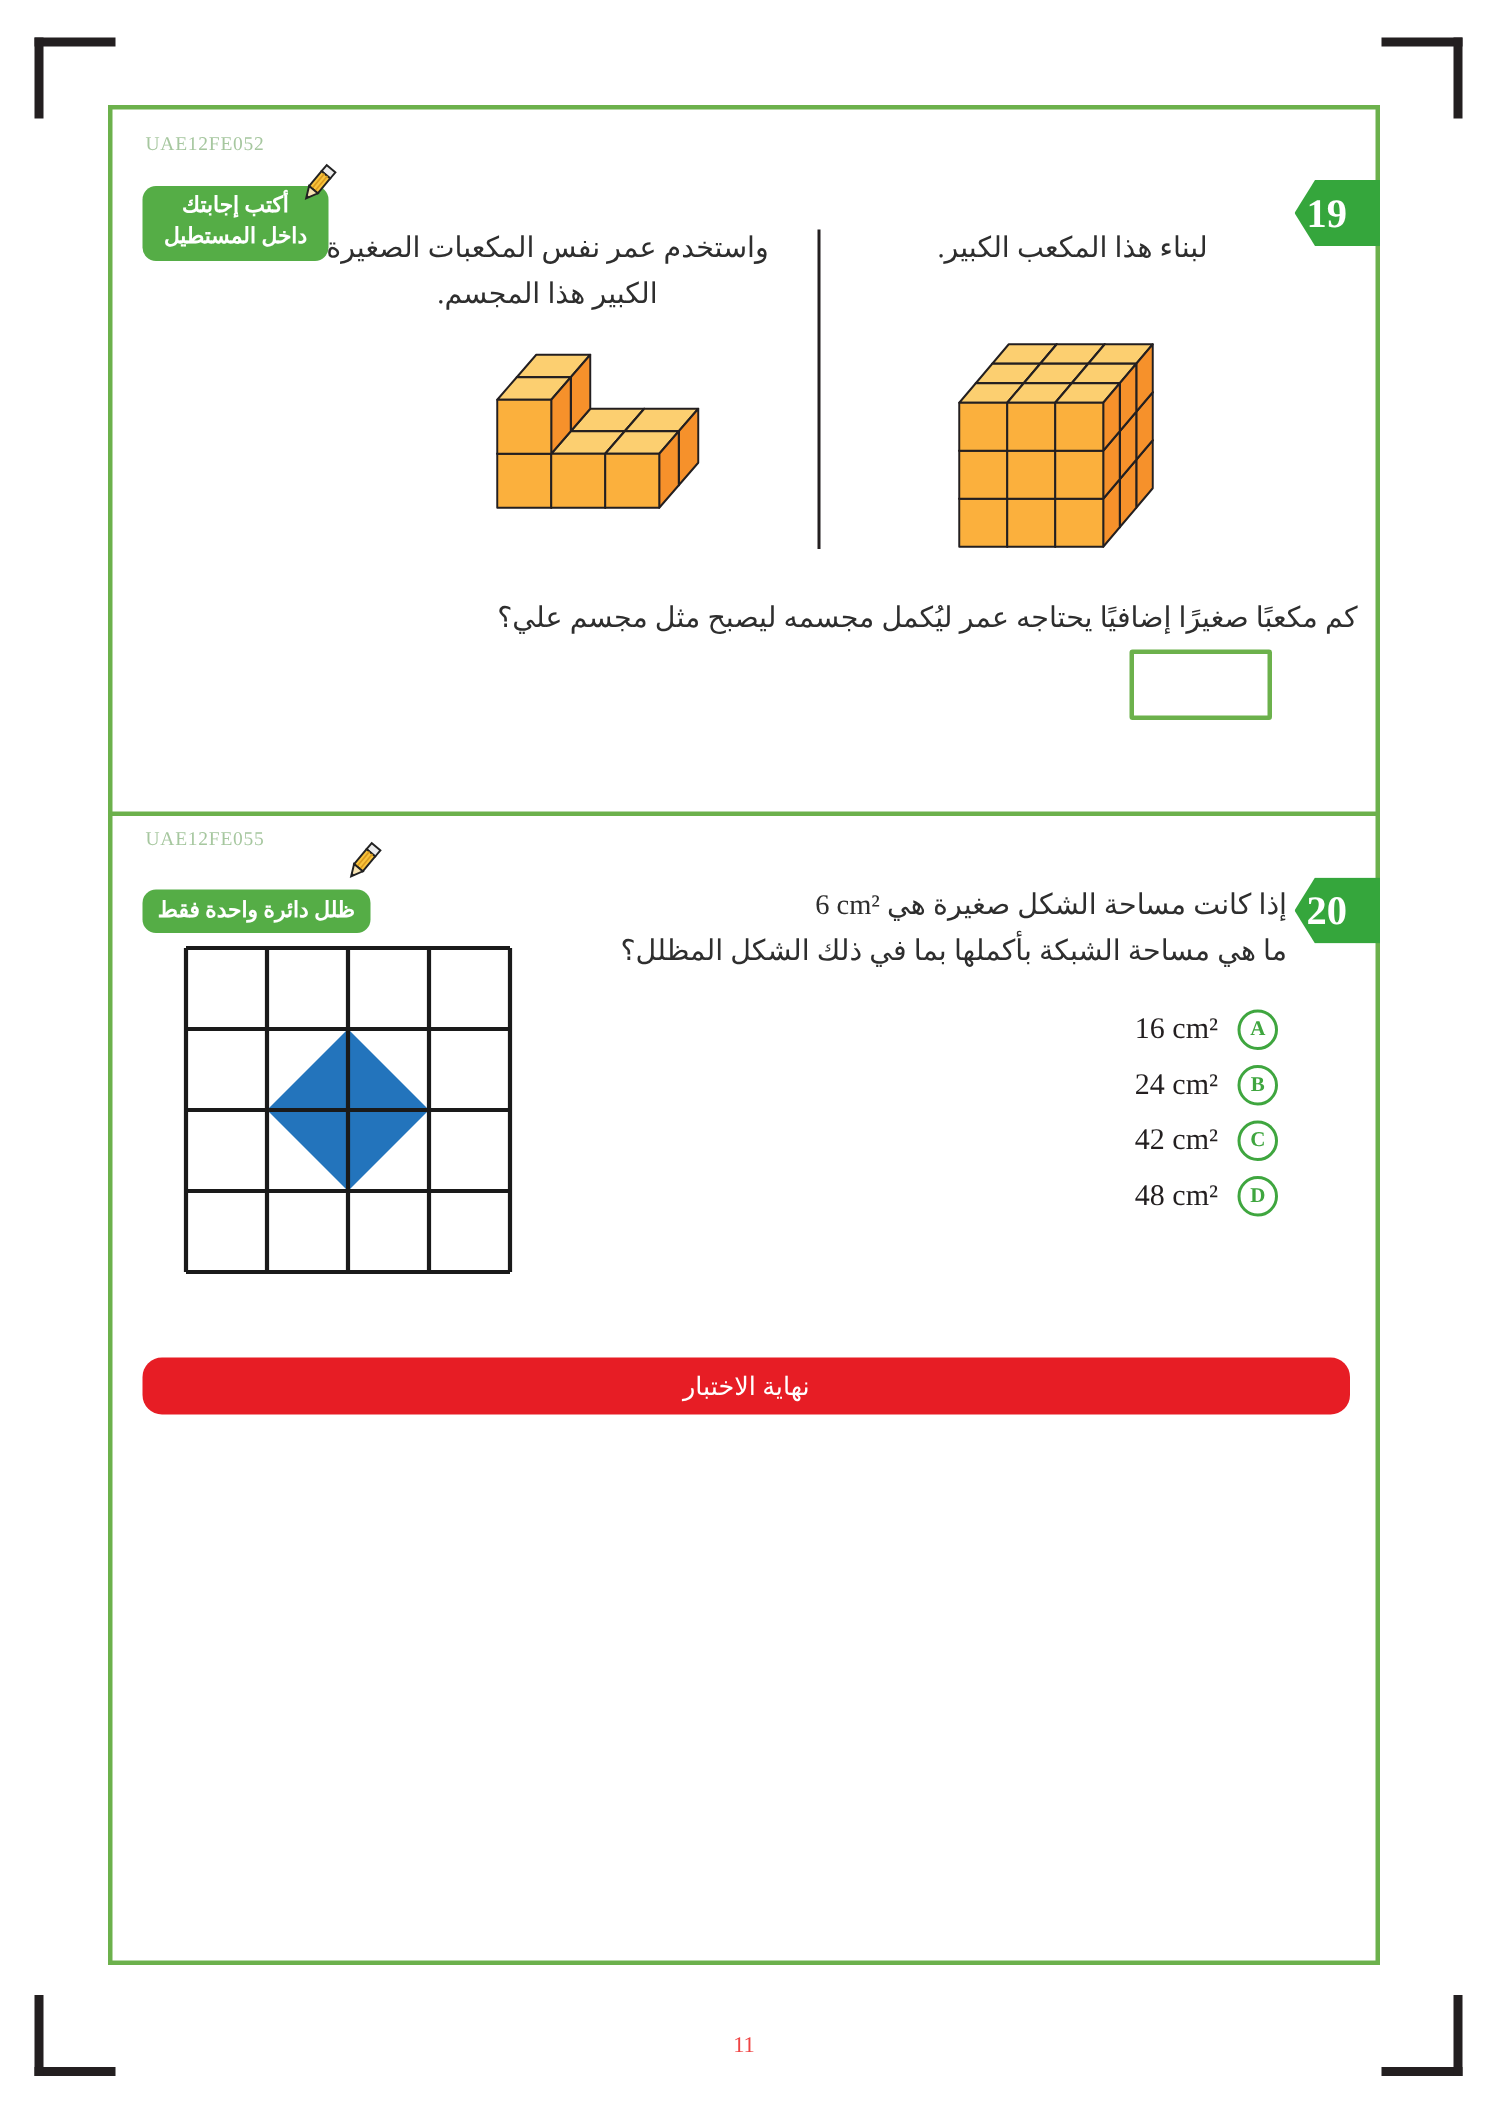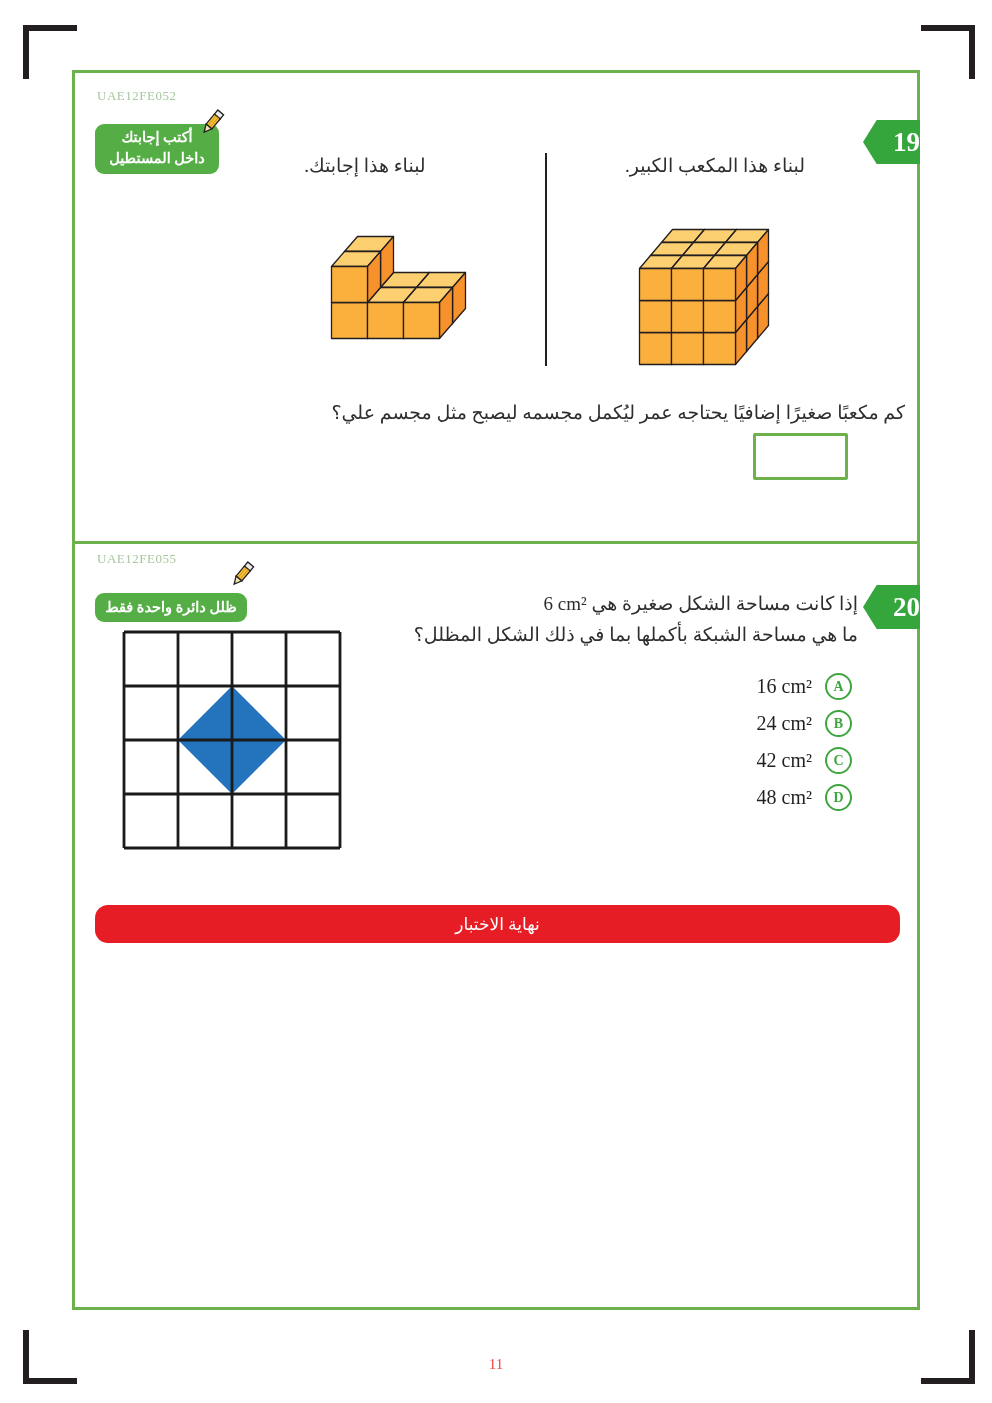--- a/index.html
+++ b/index.html
@@ -16,21 +16,21 @@
   .crop.br{left:921px;top:1330px;border-right:6px solid #231f20;border-bottom:6px solid #231f20;}
 
   .main-box{left:72px;top:70px;width:848px;height:1240px;border:3px solid #6CB14C;box-sizing:border-box;background:#fff;}
   .section-divider{left:72px;top:541px;width:848px;height:3px;background:#6CB14C;}
 
   .item-code{font-size:13px;color:#A6C79F;letter-spacing:.5px;}
 
   .badge-instr{background:#55AD46;color:#fff;border-radius:9px;text-align:center;
                font-size:14.5px;font-weight:bold;line-height:21px;padding:3px 10px;box-sizing:border-box;}
   .num-badge{background:#35A63C;color:#fff;font-weight:bold;font-size:27px;line-height:44px;
-             text-align:right;width:57px;height:44px;
+             text-align:left;width:57px;height:44px;
              clip-path:polygon(0 50%,24% 0,100% 0,100% 100%,24% 100%);padding-left:8px;box-sizing:border-box;}
 
   .qtext{font-size:19px;line-height:31px;color:#2e2e2e;}
   .center{text-align:center;}
   .v-divider{width:2px;background:#231f20;}
 
   .answer-box{width:95px;height:47px;border:3px solid #6CB14C;border-radius:2px;background:#fff;box-sizing:border-box;}
 
   .options{display:flex;flex-direction:column;}
   .opt-row{display:flex;flex-direction:row;align-items:center;justify-content:flex-start;
@@ -76,21 +76,22 @@
     </g>
   </svg>
 
   <div class="abs num-badge" style="left:863px;top:120px;">19</div>
 
   <div class="abs arabic qtext center" style="left:560px;top:150px;width:310px;">
     <div>لبناء هذا المكعب الكبير.</div>
   </div>
 
   <div class="abs arabic qtext center" style="left:200px;top:150px;width:330px;">
-    <div>لبناء هذا إجابتك.</div>
+    <div>واستخدم عمر نفس المكعبات الصغيرة</div>
+    <div>الكبير هذا المجسم.</div>
   </div>
 
   <div class="abs v-divider" style="left:545px;top:153px;height:213px;"></div>
 
   <svg class="abs" style="left:638px;top:228px;" id="ali-cube-svg" viewBox="-1.5 -104.5 132 138" width="132" height="138">
       <polygon points="22,-26 33,-39 65,-39 54,-26" fill="#FCCF70" stroke="#231f20" stroke-width="1.3" stroke-linejoin="round"></polygon>
       <polygon points="54,-26 65,-39 65,-7 54,6" fill="#F6912B" stroke="#231f20" stroke-width="1.3" stroke-linejoin="round"></polygon>
       <polygon points="22,-26 54,-26 54,6 22,6" fill="#FBB03D" stroke="#231f20" stroke-width="1.3" stroke-linejoin="round"></polygon>
       <polygon points="54,-26 65,-39 97,-39 86,-26" fill="#FCCF70" stroke="#231f20" stroke-width="1.3" stroke-linejoin="round"></polygon>
       <polygon points="86,-26 97,-39 97,-7 86,6" fill="#F6912B" stroke="#231f20" stroke-width="1.3" stroke-linejoin="round"></polygon>

